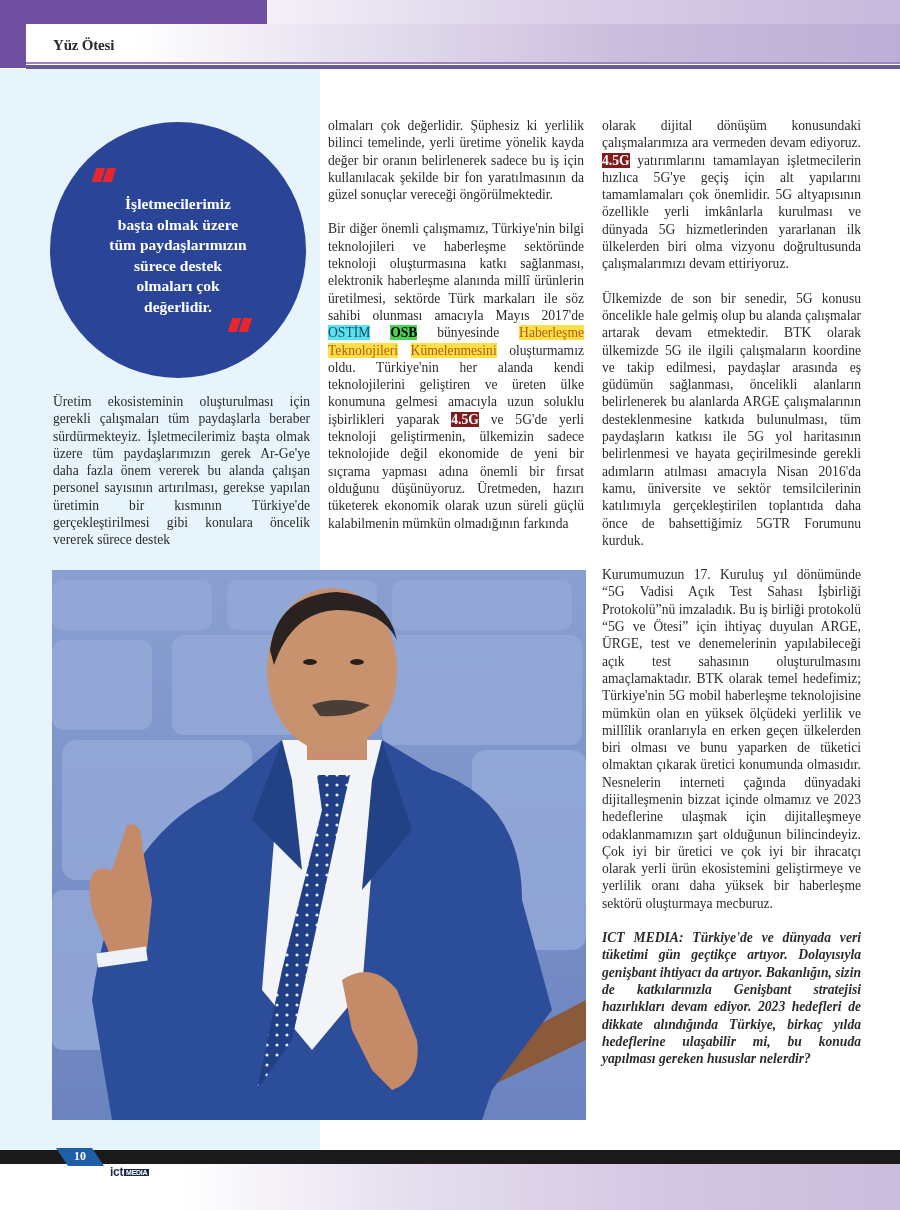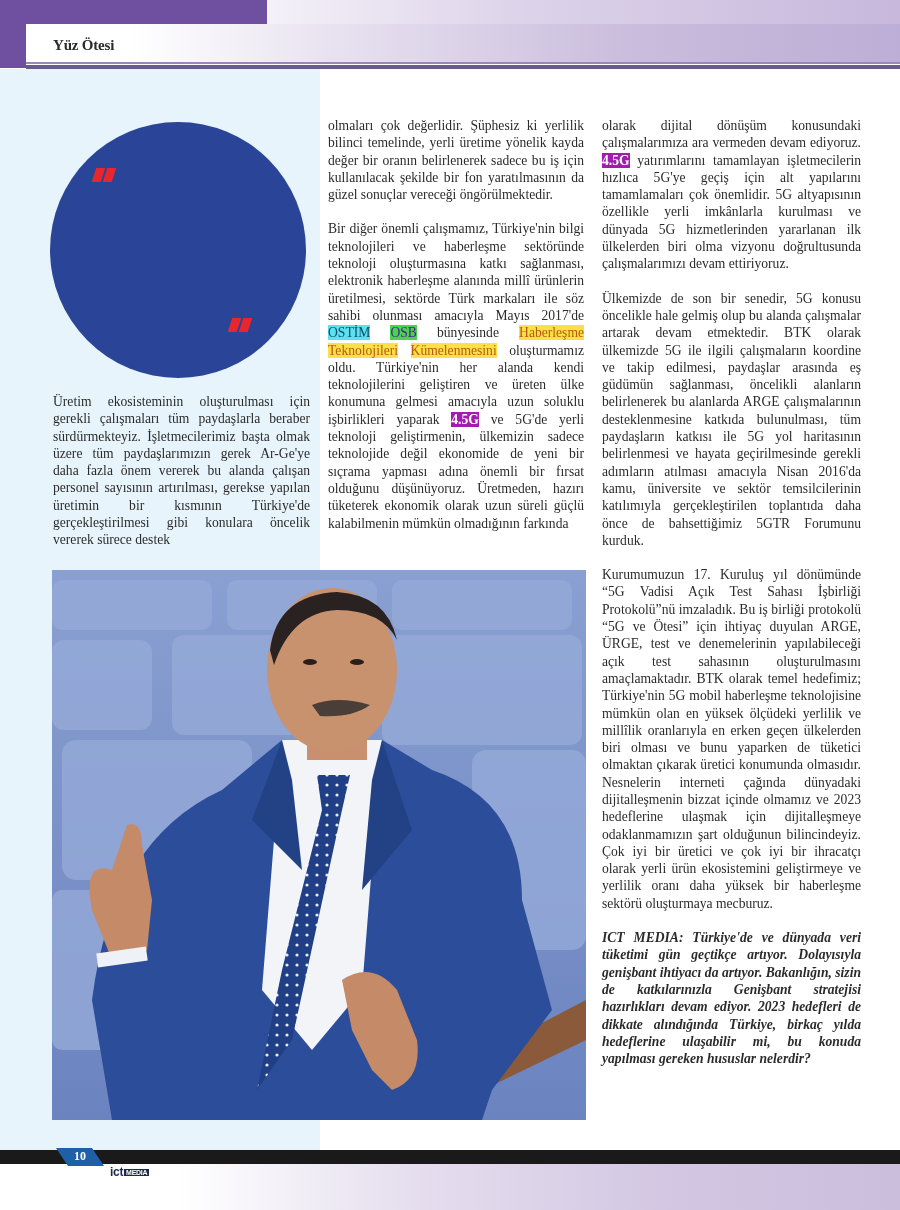--- a/index.html
+++ b/index.html
@@ -53,23 +53,23 @@
   .col {
     position:absolute; font-size:13.6px; line-height:17.3px; text-align:justify;
     color:#2b2b2b;
   }
   .col p { margin:0 0 17px 0; }
   .col-left { left:53px; top:393px; width:257px; }
   .col-mid { left:328px; top:117px; width:256px; }
   .col-right { left:602px; top:117px; width:259px; }
 
   .hl-cyan { background:#5ee1ef; color:#0c4a6e; }
-  .hl-green { background:#49d34e; color:#4c1d95; }
+  .hl-green { background:#49d34e; color:#000000;font-weight:bold; }
   .hl-orange { background:#fde047; color:#b55a12; }
-  .hl-pink { background:#a21caf; color:#ffffff; font-weight:bold; }
+  .hl-pink { background:#7f1d1d; color:#ffffff; font-weight:bold; }
 
   .question { font-weight:bold; font-style:italic; }
 
   
   .photo {
     position:absolute; left:52px; top:570px; width:534px; height:550px; overflow:hidden;
     background:#6f89c2;
   }
   .photo svg { display:block; }
 
@@ -108,20 +108,28 @@
 <div class="hdr-line1"></div>
 <div class="hdr-line2"></div>
 
 <div class="left-bg"></div>
 
 <div class="quote-circle">
   <div class="quote-mark qm-open">
       <i></i>
       <i></i>
     </div>
+  <div class="quote-text">
+    <div>İşletmecilerimiz</div>
+    <div>başta olmak üzere</div>
+    <div>tüm paydaşlarımızın</div>
+    <div>sürece destek</div>
+    <div>olmaları çok</div>
+    <div>değerlidir.</div>
+  </div>
   <div class="quote-mark qm-close">
       <i></i>
       <i></i>
     </div>
 </div>
 
 <div class="col col-left">
   <p>Üretim ekosisteminin oluşturulması için gerekli çalışmaları tüm paydaşlarla beraber sürdürmekteyiz. İşletmecilerimiz başta olmak üzere tüm paydaşlarımızın gerek Ar-Ge'ye daha fazla önem vererek bu alanda çalışan personel sayısının artırılması, gerekse yapılan üretimin bir kısmının Türkiye'de gerçekleştirilmesi gibi konulara öncelik vererek sürece destek</p>
 </div>
 

